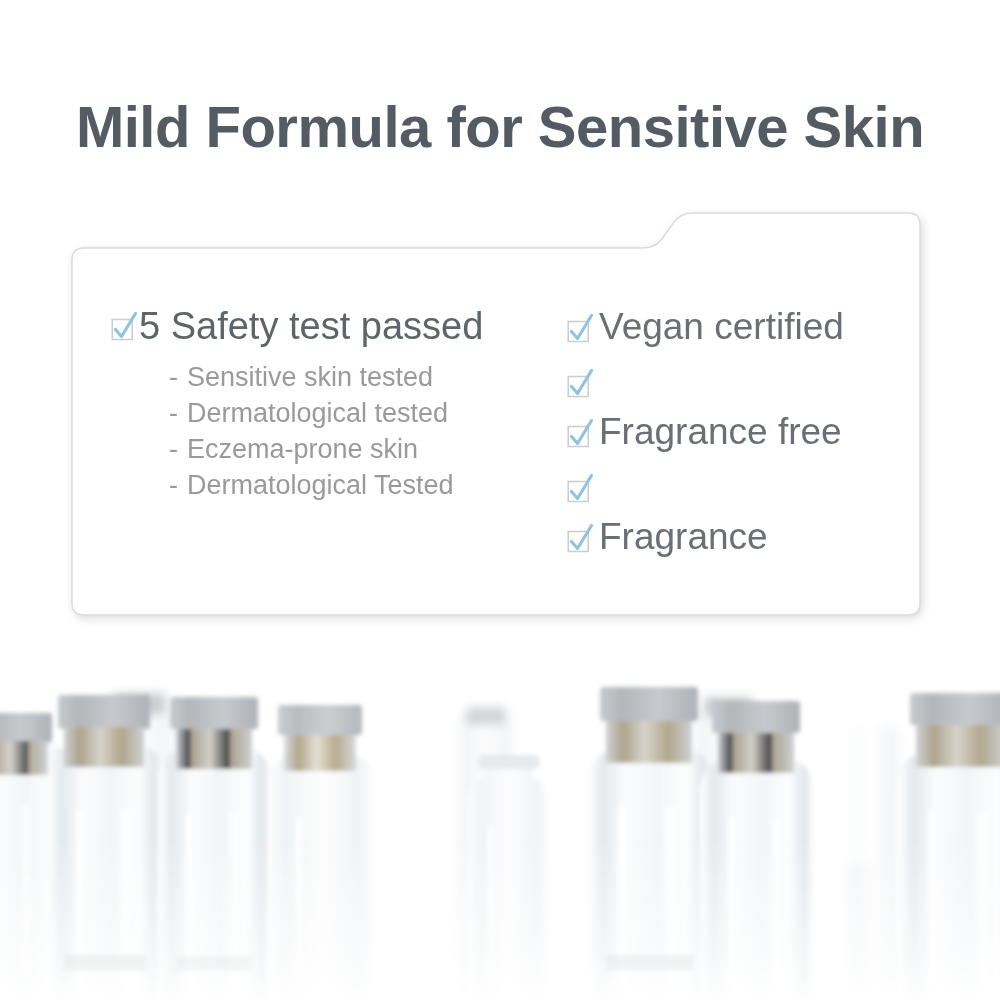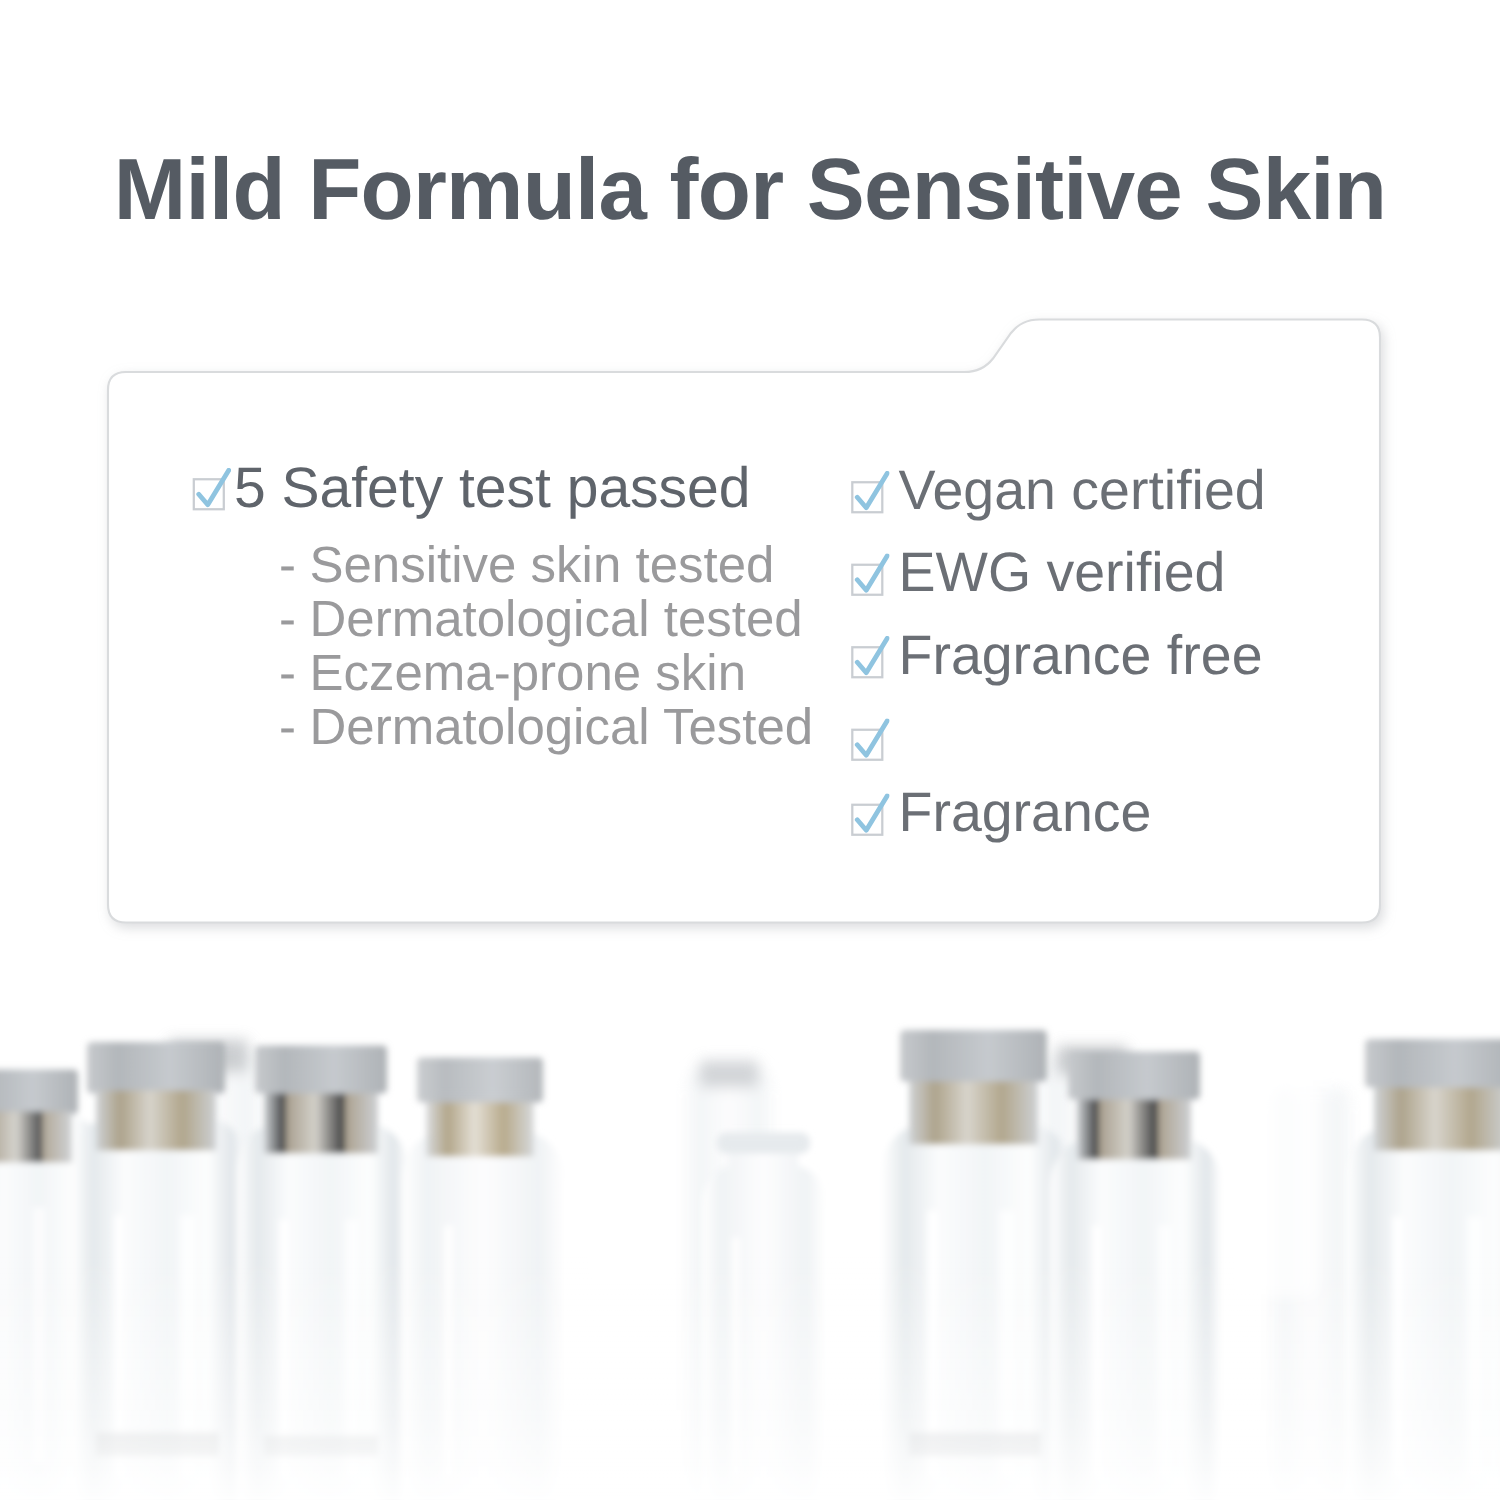--- a/index.html
+++ b/index.html
@@ -60,21 +60,21 @@
     position: absolute;
     left: 12px;
     top: 15px;
     width: 848px;
     height: 402px;
   }
 
   
   .col-left {
     position: absolute;
-    left: 56px;
+    left: 39px;
     top: 90px;
     width: 430px;
   }
   .col-right {
     position: absolute;
     left: 495px;
     top: 92px;
     width: 350px;
   }
 
@@ -107,21 +107,21 @@
     color: #5f646b;
   }
 
   
   .sub-list {
     margin: 10px 0 0 58px;
     padding: 0;
     list-style: none;
   }
   .sub-list li {
-    font-size: 34px;
+    font-size: 27px;
     line-height: 36px;
     color: #9a9a9c;
     white-space: nowrap;
   }
   .sub-dash { margin-right: 9px; }
 
   
   .right-row {
     margin-bottom: 11px;
   }
@@ -219,21 +219,20 @@
           <span class="check-label">Vegan certified</span>
         </div>
 
         <div class="check-row right-row">
           <span class="checkbox-icon">
             <svg width="26" height="30" viewBox="0 0 26 30" xmlns="http://www.w3.org/2000/svg">
               <rect x="1.2" y="7.5" width="20" height="20" fill="none" stroke="#c9cdd2" stroke-width="1.5"></rect>
               <path d="M 4.5 17.5 L 10.5 24.5 L 24.5 1.5" fill="none" stroke="#8fc4e0" stroke-width="3.2" stroke-linecap="round" stroke-linejoin="round"></path>
             </svg>
           </span>
-          <span class="check-label">EWG verified</span>
         </div>
 
         <div class="check-row right-row">
           <span class="checkbox-icon">
             <svg width="26" height="30" viewBox="0 0 26 30" xmlns="http://www.w3.org/2000/svg">
               <rect x="1.2" y="7.5" width="20" height="20" fill="none" stroke="#c9cdd2" stroke-width="1.5"></rect>
               <path d="M 4.5 17.5 L 10.5 24.5 L 24.5 1.5" fill="none" stroke="#8fc4e0" stroke-width="3.2" stroke-linecap="round" stroke-linejoin="round"></path>
             </svg>
           </span>
           <span class="check-label">Fragrance free</span>

